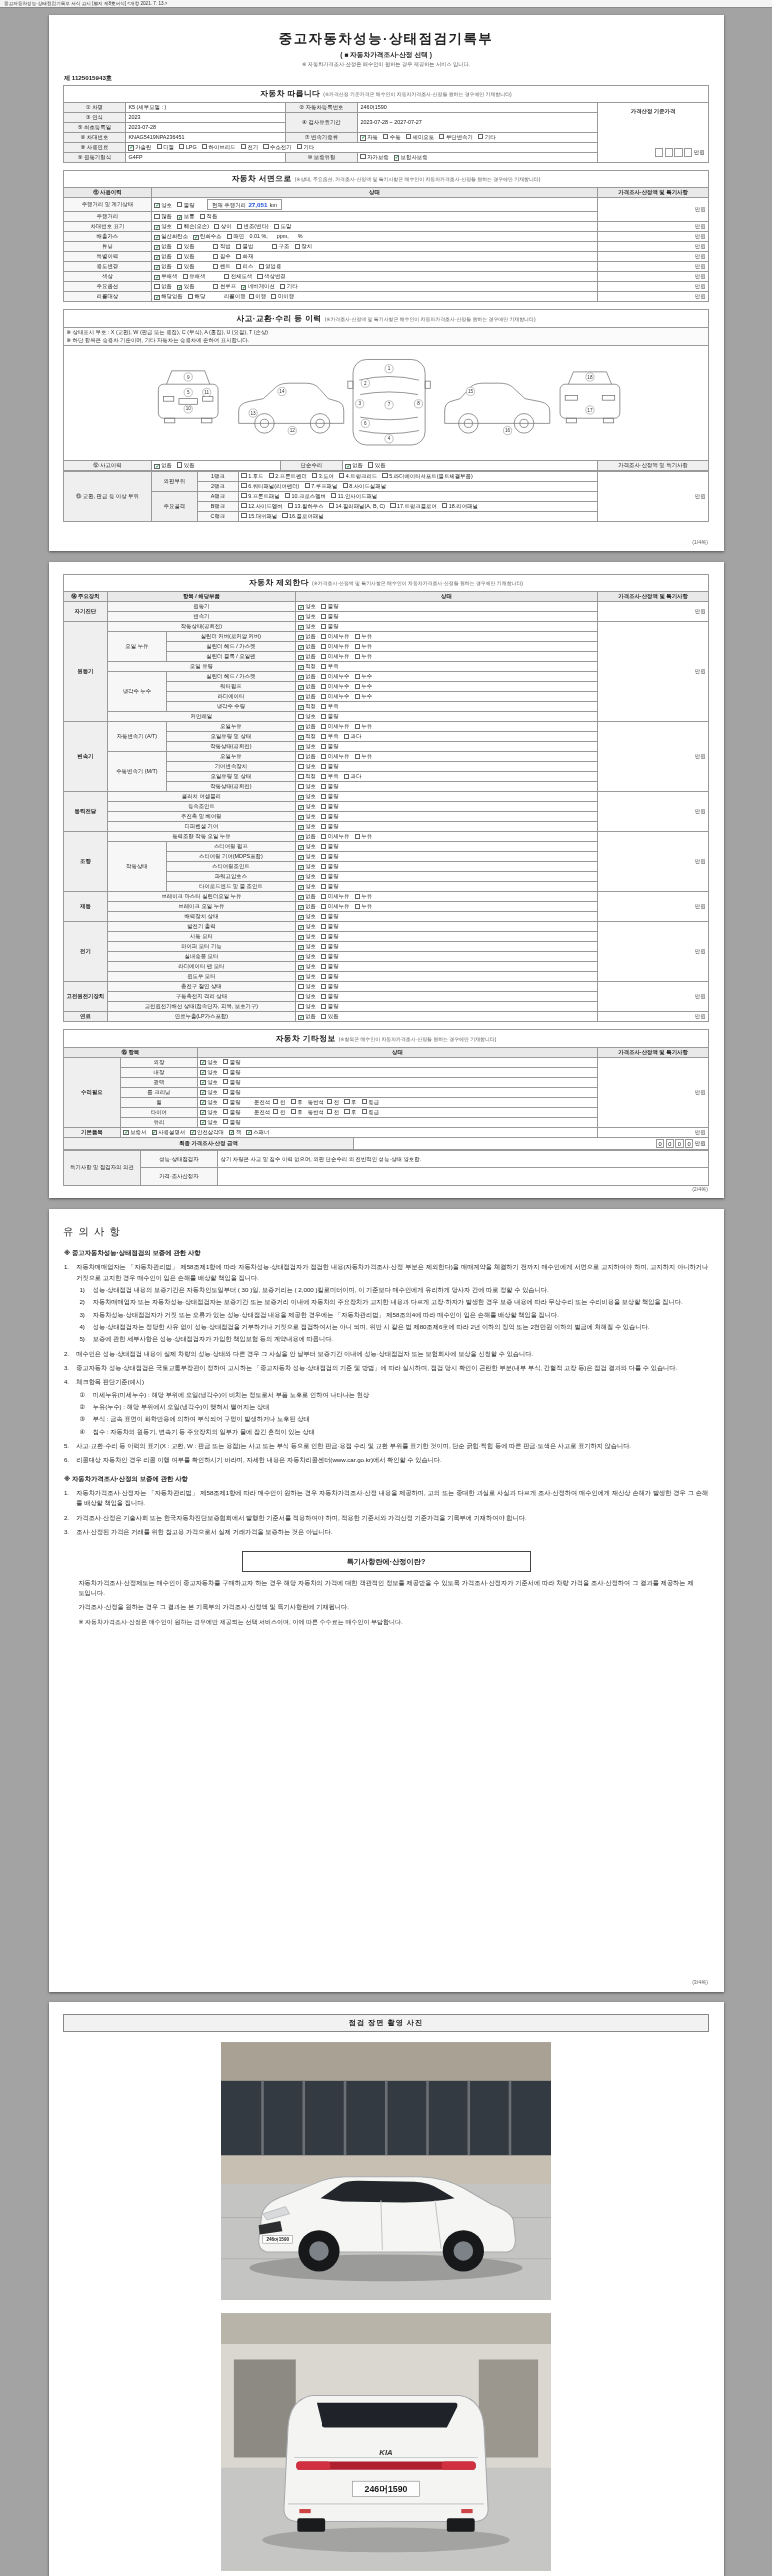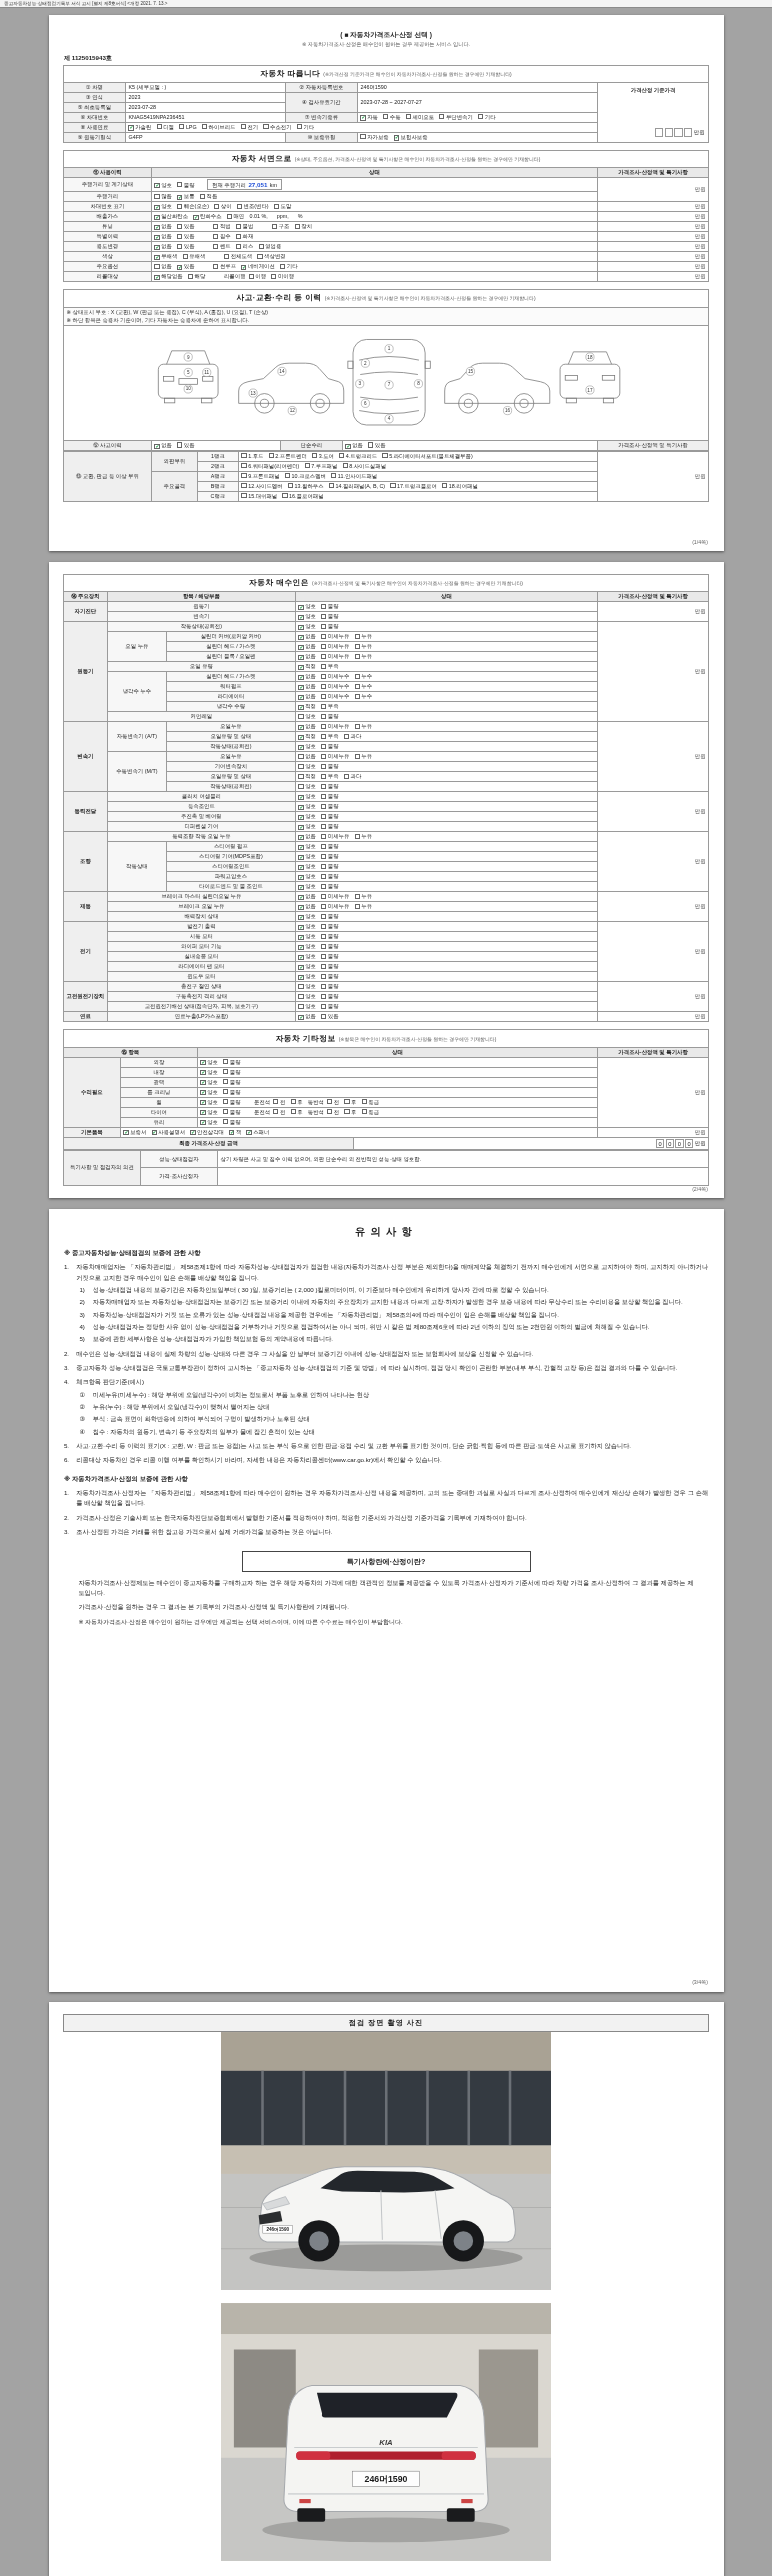--- a/index.html
+++ b/index.html
@@ -40,40 +40,41 @@
   .vbox{display:inline-block;border:0.5px solid #999;padding:0.5px 4.1px;margin-left:7.2px;font-size:5.4px;background:#fdfdfd;}
   .vbox b{color:#1f4fd8;font-size:6.2px;margin:0 1px;}
   
   .bp-wrap{display:flex;flex-direction:column;height:100%;justify-content:space-between;min-height:54px;}
   .bp-label{font-size:5.4px;font-weight:bold;text-align:center;padding-top:2.1px;}
   .bp-value{text-align:right;font-size:5.4px;padding:2.1px 1px;}
   .digit{display:inline-block;width:8.2px;height:9.3px;border:0.5px solid #999;margin-right:1.5px;text-align:center;font-size:5.7px;line-height:9.3px;vertical-align:middle;background:#fff;}
   .fp-label{font-weight:bold;font-size:6.7px;}
   .fp-value{text-align:right;font-size:5.7px;padding:2.6px 5.2px;}
   
-  .notice-title{text-align:center;font-size:10.3px;font-weight:bold;letter-spacing:5.2px;margin:4.1px 0 10.3px;}
+  .notice-title{font-size:10.3px;font-weight:normal;letter-spacing:5.2px;margin:4.1px 0 10.3px;}
   .nh{font-weight:bold;font-size:6.4px;margin:9.3px 1px 4.1px;}
   .ni{display:flex;margin:4.1px 1px;font-size:6.2px;line-height:1.65;text-align:justify;}
   .ni > .no{width:12.4px;flex:none;}
   .ni .body{flex:1;}
   .nsub{display:flex;margin:2.1px 0 0 3.1px;}
   .nsub .no{width:13.4px;flex:none;}
   .nbox{border:0.8px solid #444;width:289px;margin:14.4px auto 6.2px;padding:4.1px;text-align:center;font-weight:bold;font-size:7.2px;}
   .nboxline{font-size:6.2px;line-height:1.65;margin:4.1px 15.5px;text-align:justify;}
   .nnote{font-size:6px;margin:5.2px 15.5px;color:#222;}
   
-  .photo-head{border:0.5px solid #888;background:#f2f2f2;text-align:center;font-weight:bold;font-size:7.2px;padding:3.1px;margin-bottom:0;letter-spacing:1px;}
+  .photo-head{border:0.5px solid #888;background:#f2f2f2;text-align:center;font-weight:bold;font-size:7.2px;padding:3.1px;margin-bottom:10px;letter-spacing:1px;}
   .photo{display:block;margin:0 auto 12.4px;background:#ddd;}
 </style>
 </head>
 <body>
 
 <div class="topstrip"><span>중고자동차성능·상태점검기록부 서식 고시 [별지 제8호서식] &lt;개정 2021. 7. 13.&gt;</span></div>
 
 <div class="page p1">
+  <div class="doc-title">중고자동차성능·상태점검기록부</div>
   <div class="doc-select">( ■ 자동차가격조사·산정 선택 )</div>
   <div class="doc-select-note">※ 자동차가격조사·산정은 매수인이 원하는 경우 제공하는 서비스 입니다.</div>
   <div class="doc-no">제 1125015943호</div>
 
   <table class="f">
     <colgroup>
         <col style="width:62px">
         <col style="width:160px">
         <col style="width:72px">
         <col>
@@ -341,21 +342,21 @@
   <table class="f">
     <colgroup>
         <col style="width:44px">
         <col style="width:59px">
         <col style="width:129px">
         <col>
         <col style="width:111px">
       </colgroup>
     <tbody>
         <tr>
-          <td colspan="5" class="sechead"><b>자동차 매수인은</b><small>(※가격조사·산정액 및 특기사항은 매수인이 자동차가격조사·산정을 원하는 경우에만 기재합니다)</small></td>
+          <td colspan="5" class="sechead"><b>자동차 제외한다</b><small>(※가격조사·산정액 및 특기사항은 매수인이 자동차가격조사·산정을 원하는 경우에만 기재합니다)</small></td>
         </tr>
     <tr class="thead">
       <td>⑭ 주요장치</td>
       <td colspan="2">항목 / 해당부품</td>
       <td>상태</td>
       <td>가격조사·산정액 및 특기사항</td>
     </tr>
     </tbody>
       <tbody id="detail-body">
         <tr>

